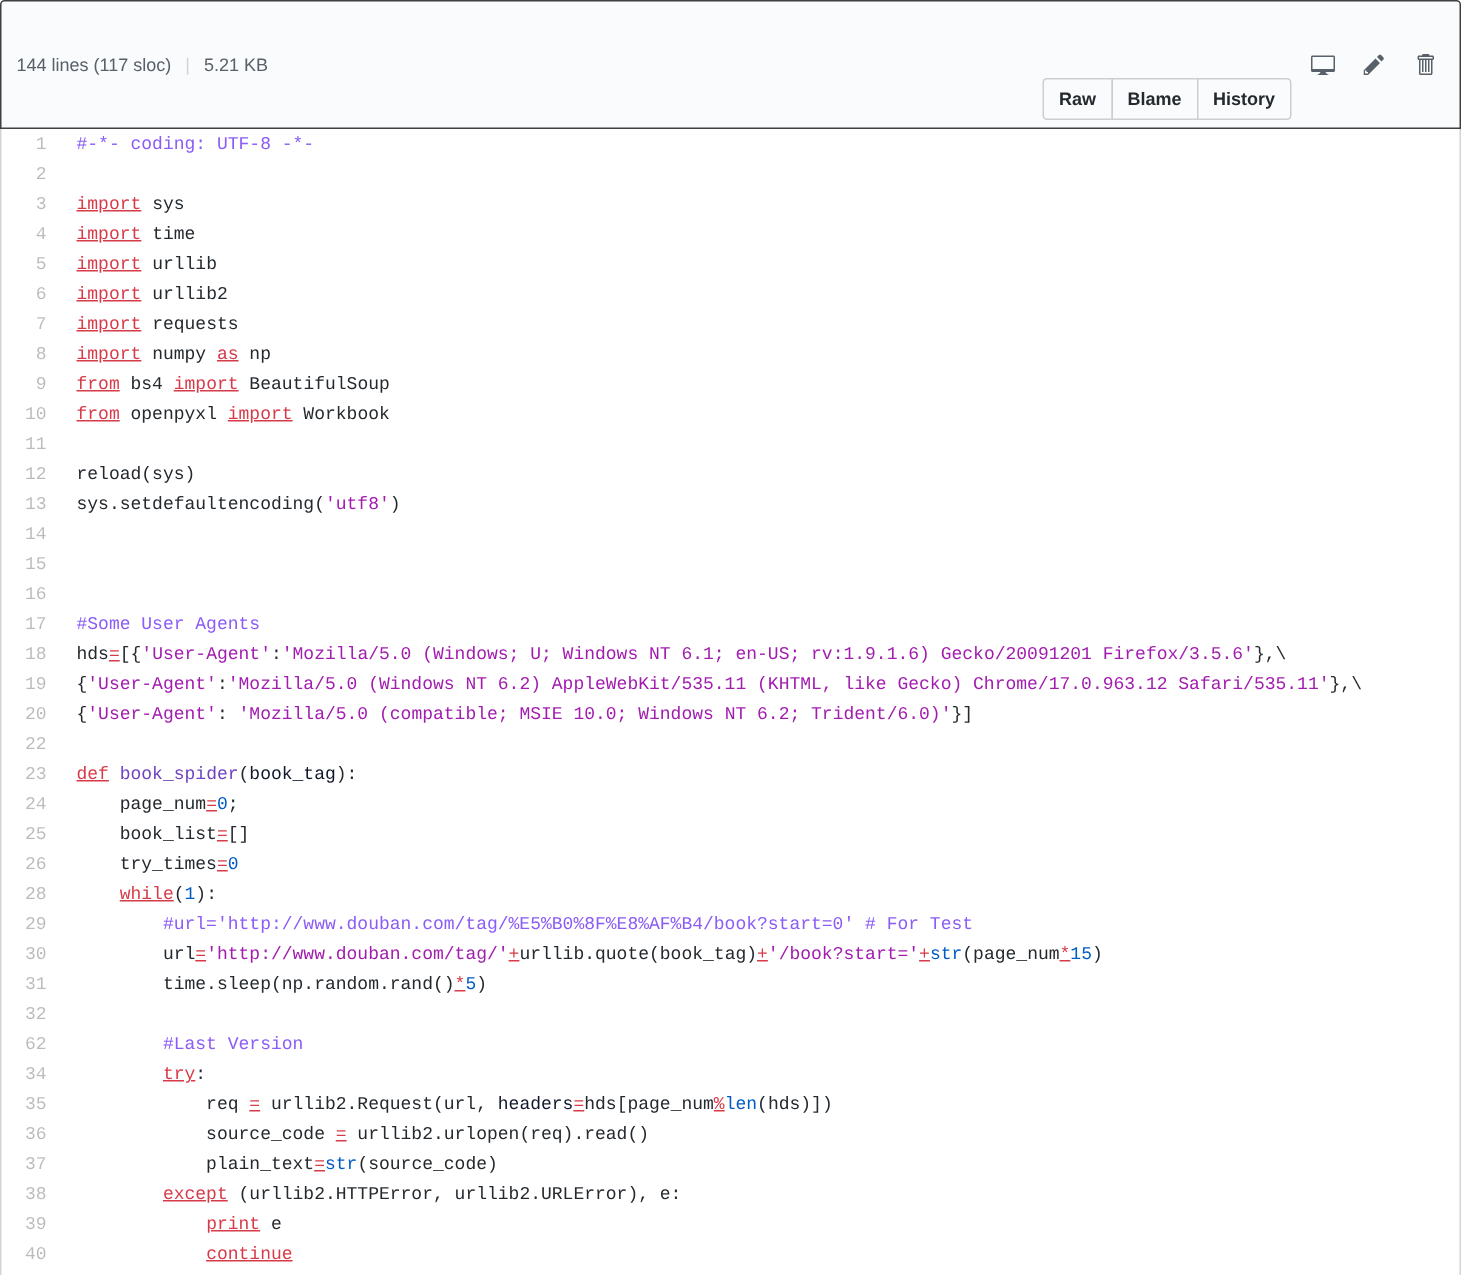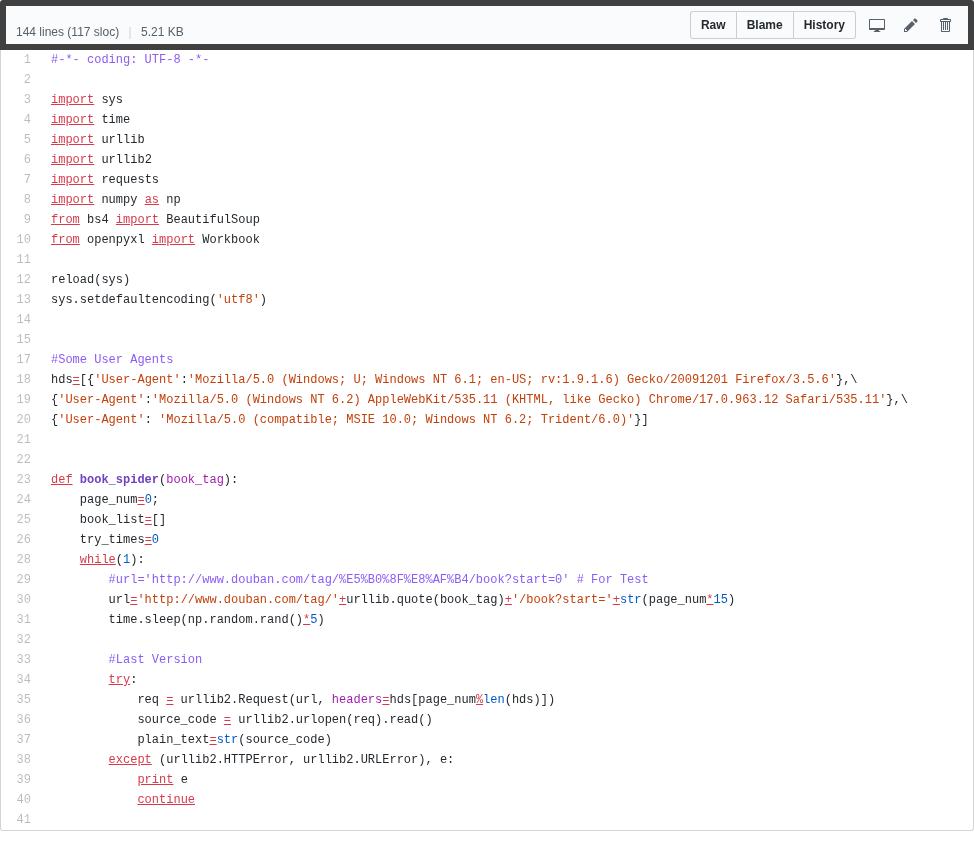--- a/index.html
+++ b/index.html
@@ -1,38 +1,38 @@
 <!DOCTYPE html>
 <html><head>
 <meta charset="utf-8">
 <style>
 * { margin: 0; padding: 0; box-sizing: border-box; }
 body { font-family: -apple-system, BlinkMacSystemFont, "Segoe UI", Helvetica, Arial, sans-serif; font-size: 12px; color: #24292e; background: #fff; width: 974px; }
-.file-header { display: flex; justify-content: space-between; align-items: flex-end; padding: 5px 10px; background: #fafbfc; border: 6px solid #404040; border-radius: 3px 3px 0 0; }
+.file-header { display: flex; justify-content: space-between; align-items: center; padding: 5px 10px; background: #fafbfc; border: 1px solid #404040; border-radius: 3px 3px 0 0; }
 .file-info { color: #586069; font-size: 12px; }
 .file-info .divider { margin: 0 6px; color: #d1d5da; }
 .file-actions { display: flex; align-items: center; gap: 0; }
-.btn-group { display: flex; }
+.btn-group { display: flex; margin-top: 46px; }
 .btn { display: inline-block; padding: 3px 10px; font-size: 12px; font-weight: 600; line-height: 20px; color: #24292e; background: #fafbfc; border: 1px solid rgba(27,31,35,0.2); cursor: pointer; user-select: none; }
 .btn-group .btn:first-child { border-radius: 3px 0 0 3px; }
 .btn-group .btn:not(:first-child) { margin-left: -1px; }
 .btn-group .btn:last-child { border-radius: 0 3px 3px 0; }
 .icon-btn { display: inline-flex; align-items: center; justify-content: center; width: 26px; height: 26px; margin-left: 8px; cursor: pointer; color: #586069; }
 .icon-btn svg { fill: currentColor; }
 .code-container { border: 1px solid #d1d5da; border-top: none; border-radius: 0 0 3px 3px; overflow: hidden; }
 .code-table { width: 100%; border-collapse: collapse; font-family: SFMono-Regular, Consolas, "Liberation Mono", Menlo, monospace; font-size: 12px; line-height: 20px; }
 .code-table tr { vertical-align: top; }
 .ln { width: 1%; min-width: 40px; padding: 0 10px; text-align: right; color: rgba(27,31,35,0.3); user-select: none; white-space: nowrap; vertical-align: top; }
 .lc { padding: 0 10px; white-space: pre; vertical-align: top; overflow: visible; }
 .pl-k { color: #d73a49; text-decoration: underline; }
 .pl-c1 { color: #005cc5; }
-.pl-en { color: #6f42c1; font-weight: bold; }
-.pl-s { color: #c2410c; }
+.pl-en { color: #6f42c1; }
+.pl-s { color: #a21caf; }
 .pl-c { color: #8b5cf6; }
-.pl-smi { color: #a21caf; }
+.pl-smi { color: #0f172a; }
 </style>
 </head>
 <body>
 
 <div class="file-header">
   <div class="file-info">
     <span>144 lines (117 sloc)</span>
     <span class="divider">|</span>
     <span>5.21 KB</span>
   </div>
@@ -117,40 +117,40 @@
         </tr>
         <tr>
           <td class="ln">14</td>
           <td class="lc">​</td>
         </tr>
         <tr>
           <td class="ln">15</td>
           <td class="lc">​</td>
         </tr>
         <tr>
+          <td class="ln">16</td>
+          <td class="lc">​</td>
+        </tr>
+        <tr>
           <td class="ln">17</td>
           <td class="lc"><span class="pl-c">#Some User Agents</span></td>
         </tr>
         <tr>
           <td class="ln">18</td>
           <td class="lc"><span>hds</span><span class="pl-k">=</span><span>[{</span><span class="pl-s">'User-Agent'</span><span>:</span><span class="pl-s">'Mozilla/5.0 (Windows; U; Windows NT 6.1; en-US; rv:1.9.1.6) Gecko/20091201 Firefox/3.5.6'</span><span>},\</span></td>
         </tr>
         <tr>
           <td class="ln">19</td>
           <td class="lc"><span>{</span><span class="pl-s">'User-Agent'</span><span>:</span><span class="pl-s">'Mozilla/5.0 (Windows NT 6.2) AppleWebKit/535.11 (KHTML, like Gecko) Chrome/17.0.963.12 Safari/535.11'</span><span>},\</span></td>
         </tr>
         <tr>
           <td class="ln">20</td>
           <td class="lc"><span>{</span><span class="pl-s">'User-Agent'</span><span>: </span><span class="pl-s">'Mozilla/5.0 (compatible; MSIE 10.0; Windows NT 6.2; Trident/6.0)'</span><span>}]</span></td>
         </tr>
         <tr>
-          <td class="ln">21</td>
-          <td class="lc">​</td>
-        </tr>
-        <tr>
           <td class="ln">22</td>
           <td class="lc">​</td>
         </tr>
         <tr>
           <td class="ln">23</td>
           <td class="lc"><span class="pl-k">def</span><span> </span><span class="pl-en">book_spider</span><span>(</span><span class="pl-smi">book_tag</span><span>):</span></td>
         </tr>
         <tr>
           <td class="ln">24</td>
           <td class="lc"><span>    page_num</span><span class="pl-k">=</span><span class="pl-c1">0</span><span>;</span></td>
@@ -177,21 +177,21 @@
         </tr>
         <tr>
           <td class="ln">31</td>
           <td class="lc"><span>        time.sleep(np.random.rand()</span><span class="pl-k">*</span><span class="pl-c1">5</span><span>)</span></td>
         </tr>
         <tr>
           <td class="ln">32</td>
           <td class="lc">​</td>
         </tr>
         <tr>
-          <td class="ln">33</td>
+          <td class="ln">62</td>
           <td class="lc"><span>        </span><span class="pl-c">#Last Version</span></td>
         </tr>
         <tr>
           <td class="ln">34</td>
           <td class="lc"><span>        </span><span class="pl-k">try</span><span>:</span></td>
         </tr>
         <tr>
           <td class="ln">35</td>
           <td class="lc"><span>            req </span><span class="pl-k">=</span><span> urllib2.Request(url, </span><span class="pl-smi">headers</span><span class="pl-k">=</span><span>hds[page_num</span><span class="pl-k">%</span><span class="pl-c1">len</span><span>(hds)])</span></td>
         </tr>

